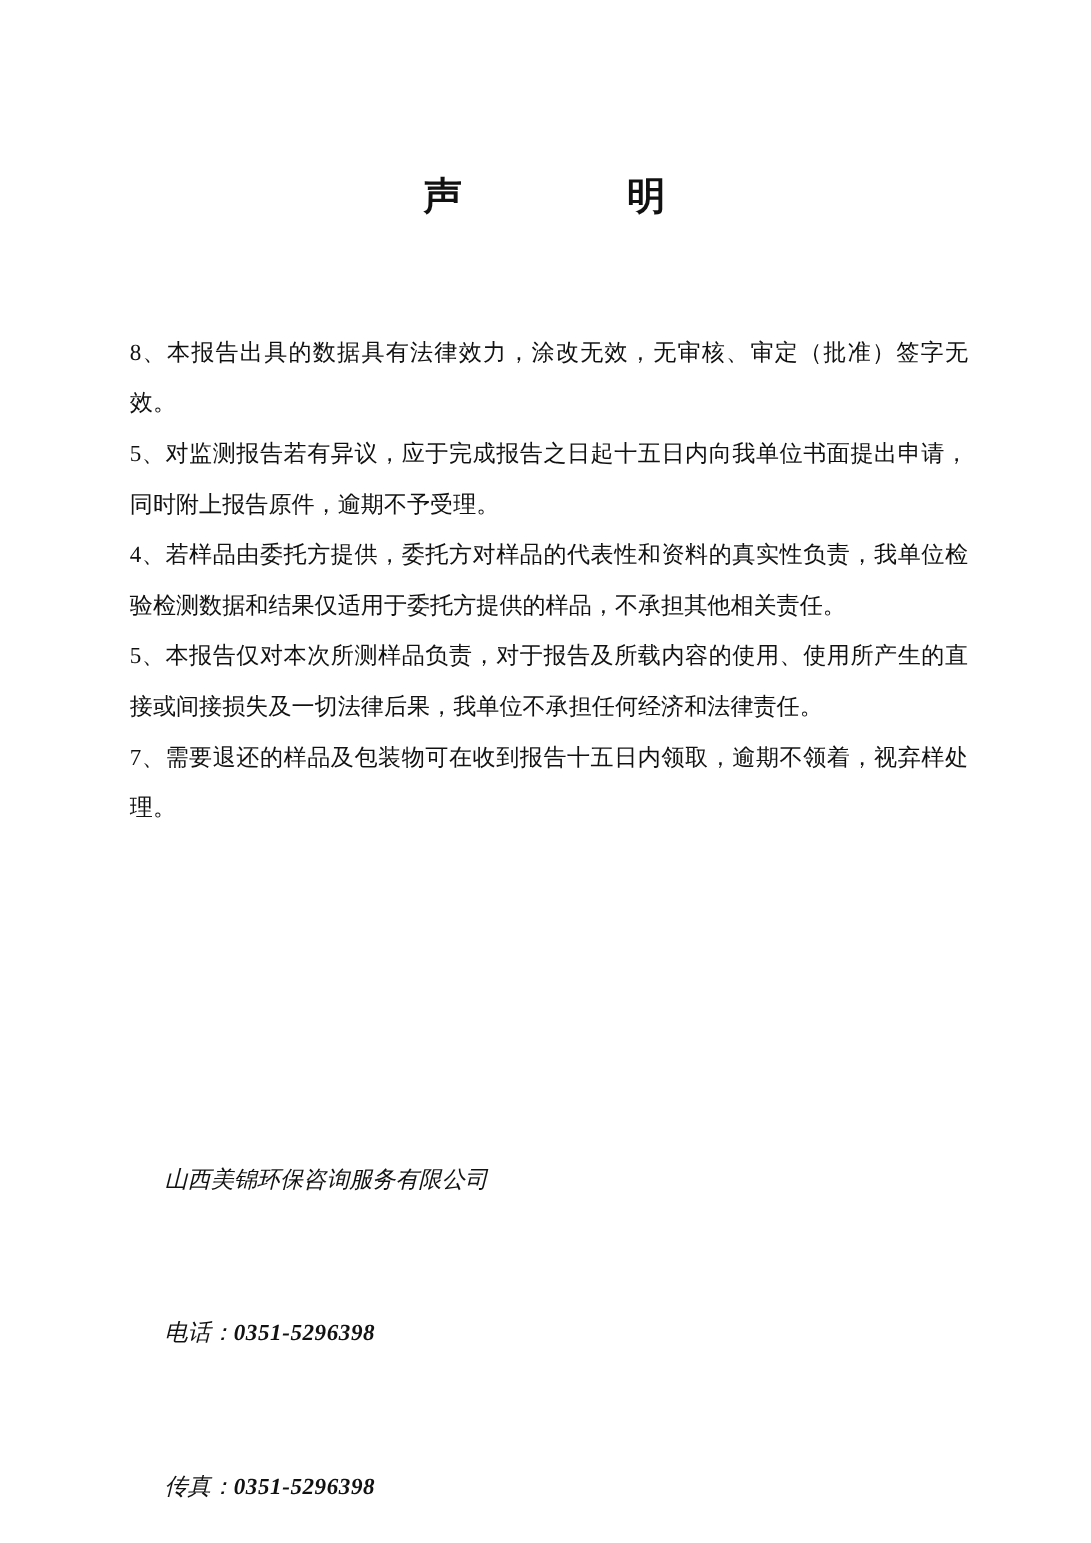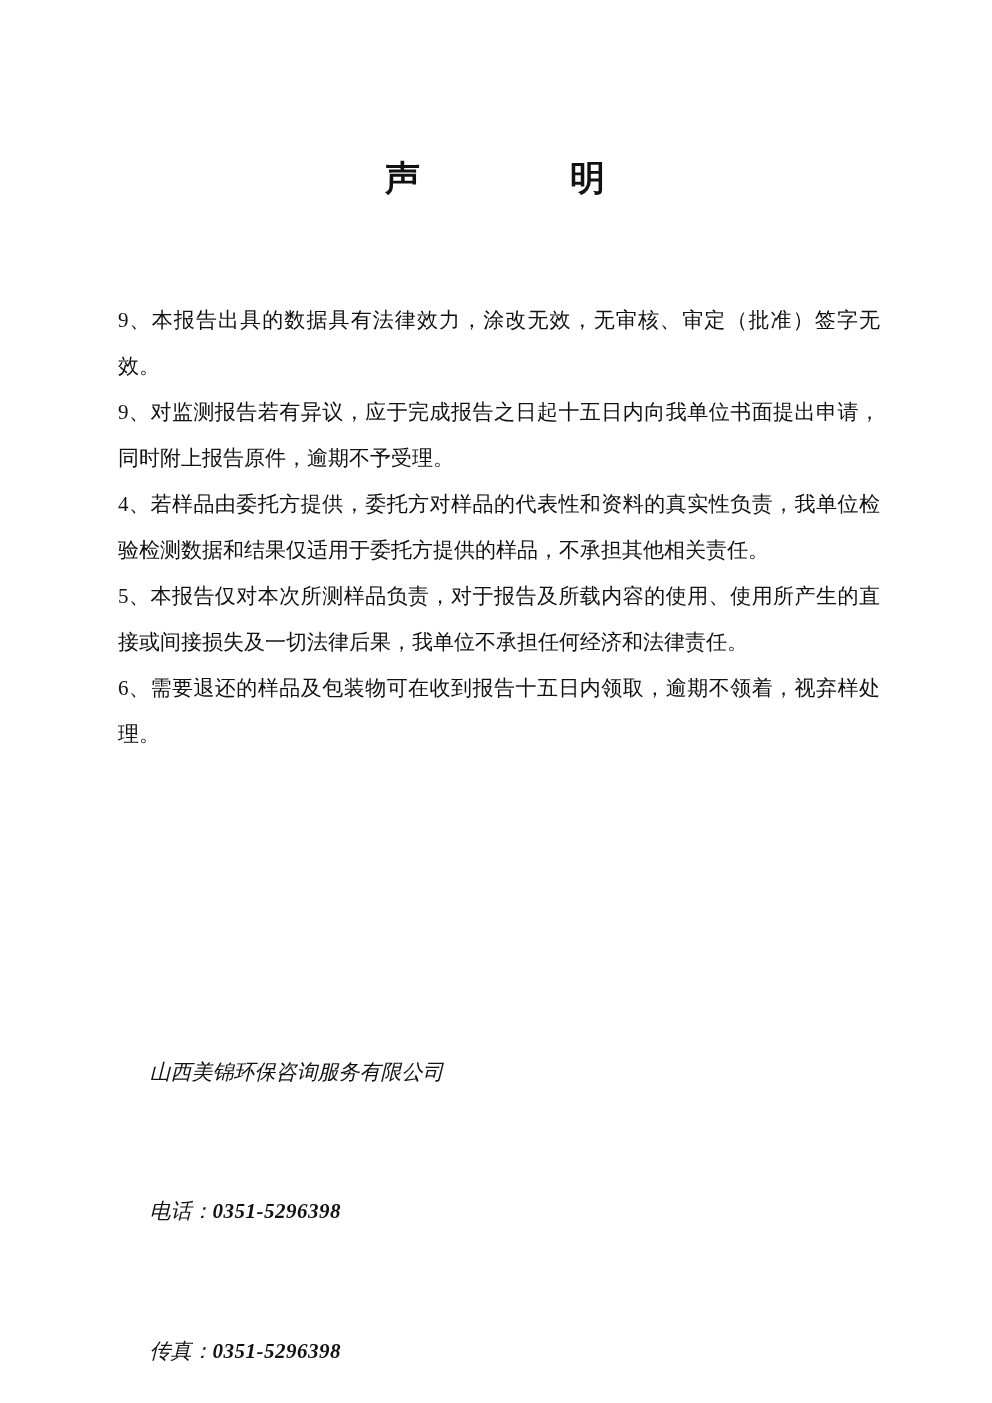--- a/index.html
+++ b/index.html
@@ -62,25 +62,25 @@
   }
 </style>
 </head>
 <body>
 
 <div class="page">
 
   <div class="doc-title">声　　　　明</div>
 
   <div class="statements">
-    <p>9、本报告出具的数据具有法律效力，涂改无效，无审核、审定（批准）签字无效。</p>
-    <p>9、对监测报告若有异议，应于完成报告之日起十五日内向我单位书面提出申请，同时附上报告原件，逾期不予受理。</p>
+    <p>8、本报告出具的数据具有法律效力，涂改无效，无审核、审定（批准）签字无效。</p>
+    <p>5、对监测报告若有异议，应于完成报告之日起十五日内向我单位书面提出申请，同时附上报告原件，逾期不予受理。</p>
     <p>4、若样品由委托方提供，委托方对样品的代表性和资料的真实性负责，我单位检验检测数据和结果仅适用于委托方提供的样品，不承担其他相关责任。</p>
     <p>5、本报告仅对本次所测样品负责，对于报告及所载内容的使用、使用所产生的直接或间接损失及一切法律后果，我单位不承担任何经济和法律责任。</p>
-    <p>6、需要退还的样品及包装物可在收到报告十五日内领取，逾期不领着，视弃样处理。</p>
+    <p>7、需要退还的样品及包装物可在收到报告十五日内领取，逾期不领着，视弃样处理。</p>
   </div>
 
   <div class="contact">
     <div class="line">
       <span>山西美锦环保咨询服务有限公司</span>
     </div>
     <div class="line">
       <span>电话：</span><span class="num">0351-5296398</span>
     </div>
     <div class="line">

